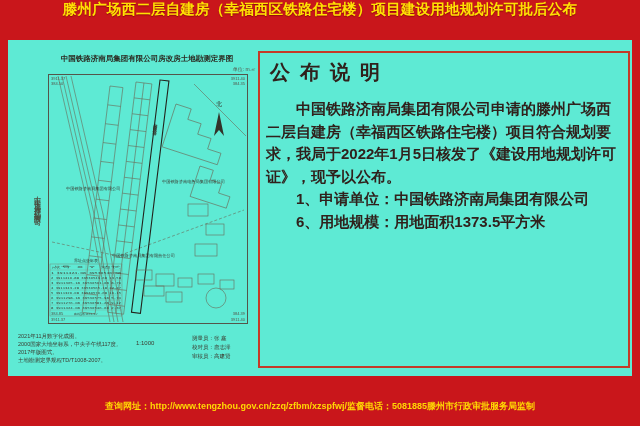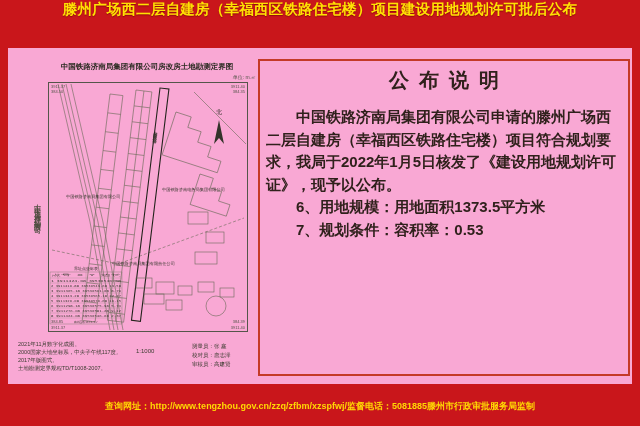--- a/index.html
+++ b/index.html
@@ -2,33 +2,33 @@
 <html><head>
 <meta charset="utf-8">
 <style>
   html,body{margin:0;padding:0;}
   body{font-family:"Liberation Sans","DejaVu Sans",sans-serif;}
   .page{position:relative;width:640px;height:426px;background:#c9161b;overflow:hidden;}
   
   .header{position:absolute;left:0;top:0;width:640px;height:52px;}
   .header-title{text-align:center;font-size:14.5px;font-weight:bold;color:#ffe103;text-shadow:0 1px 1px rgba(100,0,0,.55);letter-spacing:.2px;}
   
-  .panel{position:absolute;left:8px;top:48px;width:624px;height:336px;background:#f9a8d4;}
+  .panel{position:absolute;left:8px;top:40px;width:624px;height:336px;background:#5eead4;}
   
   .map-block{position:absolute;left:0;top:0;width:250px;height:336px;}
   .map-title{position:absolute;top:14px;left:28px;width:222px;text-align:center;font-size:7.5px;font-weight:bold;color:#2b2b22;}
   .map-unit{position:absolute;top:26px;right:2px;font-size:5px;color:#55554a;}
   .map-svg{position:absolute;left:40px;top:34px;}
   .map-vertical{position:absolute;left:24px;top:150px;writing-mode:vertical-rl;font-size:7px;letter-spacing:1.5px;color:#4a4a3c;}
   .map-notes{position:absolute;left:10px;top:292px;font-size:5.5px;line-height:8px;color:#3c3c30;}
   .map-scale{position:absolute;left:128px;top:300px;font-size:6px;color:#3c3c30;}
   .map-staff{position:absolute;left:184px;top:294px;font-size:5.5px;line-height:9px;color:#3c3c30;}
   
   .ann-panel{position:absolute;left:250px;top:11px;width:372px;height:317px;border:2px solid #c43a28;box-sizing:border-box;}
-  .ann-title{margin:6px 0 12px;text-align:center;font-size:20px;font-weight:bold;letter-spacing:10px;text-indent:10px;color:#30211c;}
+  .ann-title{margin:6px 0 12px;font-size:20px;font-weight:bold;letter-spacing:10px;text-indent:10px;color:#30211c;}
   .ann-body{margin:9px auto 4px;width:356px;font-size:15px;font-weight:bold;line-height:22.5px;color:#30211c;}
   .ann-para{text-indent:2em;}
   .ann-item{text-indent:2em;}
   
   .footer{position:absolute;left:0;top:394px;width:640px;height:24px;display:flex;align-items:center;justify-content:center;padding:0 30px;box-sizing:border-box;font-size:9px;font-weight:bold;color:#ffd903;}
   .map-line{stroke:#6a6a58;stroke-width:.6;fill:none;}
   .map-label{fill:#3a3a30;}
 </style>
 </head>
 <body>
@@ -187,22 +187,22 @@
         <div>测量员：张  鑫</div>
         <div>校对员：唐志泽</div>
         <div>审核员：高建贤</div>
       </div>
     </div>
 
     <div class="ann-panel">
       <div class="ann-title">公布说明</div>
       <div class="ann-body">
         <div class="ann-para">中国铁路济南局集团有限公司申请的滕州广场西二层自建房（幸福西区铁路住宅楼）项目符合规划要求，我局于2022年1月5日核发了《建设用地规划许可证》，现予以公布。</div>
+        <div class="ann-item">1、申请单位：中国铁路济南局集团有限公司</div>
         <div class="ann-item">6、用地规模：用地面积1373.5平方米</div>
-        <div class="ann-item">7、规划条件：容积率：0.53</div>
       </div>
     </div>
 
   </div>
 
   <div class="footer">
     <span>查询网址：http://www.tengzhou.gov.cn/zzq/zfbm/xzspfwj/</span>
     <span>监督电话：5081885</span>
     <span>滕州市行政审批服务局监制</span>
   </div>

